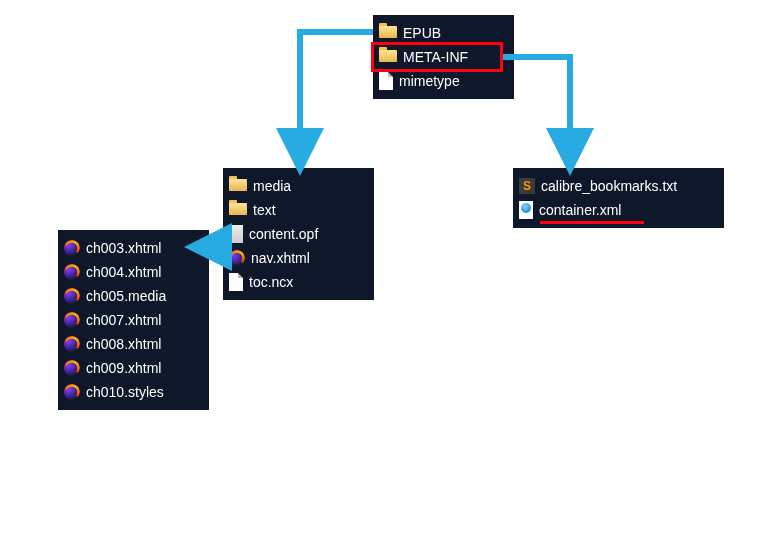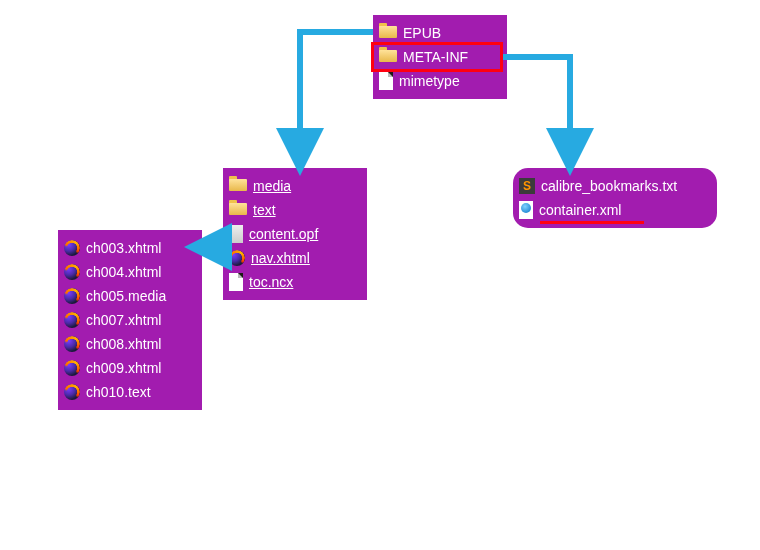--- a/index.html
+++ b/index.html
@@ -8,22 +8,22 @@
     background: white;
     font-family: "Segoe UI", Arial, sans-serif;
     font-size: 14px;
     width: 760px;
     height: 550px;
     position: relative;
     overflow: hidden;
   }
   .panel {
     position: absolute;
-    background: #a21caf;
-    padding: 6px 8px 6px 6px;
+    background: #0f172a;
+    padding: 6px 15px 6px 6px;
     color: white;
   }
   .item {
     display: flex;
     align-items: center;
     height: 24px;
     gap: 6px;
     white-space: nowrap;
   }
   .item span.label {
@@ -145,21 +145,21 @@
     <span class="label">META-INF</span>
   </div>
   <div class="item">
     <span class="file-icon folded"></span>
     <span class="label">mimetype</span>
   </div>
 </div>
 
 <div class="red-box" style="left:371px; top:42px; width:132px; height:30px;"></div>
 
-<div class="panel" style="left:223px; top:168px; width:130px;text-decoration:underline;">
+<div class="panel" style="left:223px; top:168px; width:130px;">
   <div class="item">
     <span class="folder-icon"></span>
     <span class="label">media</span>
   </div>
   <div class="item">
     <span class="folder-icon"></span>
     <span class="label">text</span>
   </div>
   <div class="item">
     <span class="file-icon" style="background:linear-gradient(#eee,#ccc);"></span>
@@ -168,21 +168,21 @@
   <div class="item">
     <span class="ff-icon"></span>
     <span class="label">nav.xhtml</span>
   </div>
   <div class="item">
     <span class="file-icon folded"></span>
     <span class="label">toc.ncx</span>
   </div>
 </div>
 
-<div class="panel" style="left:513px; top:168px; width:190px;border-radius:15px;">
+<div class="panel" style="left:513px; top:168px; width:190px;">
   <div class="item">
     <span class="sublime-icon"></span>
     <span class="label">calibre_bookmarks.txt</span>
   </div>
   <div class="item">
     <span class="web-icon"></span>
     <span class="label">container.xml</span>
   </div>
 </div>
 
@@ -208,21 +208,21 @@
   <div class="item">
     <span class="ff-icon"></span>
     <span class="label">ch008.xhtml</span>
   </div>
   <div class="item">
     <span class="ff-icon"></span>
     <span class="label">ch009.xhtml</span>
   </div>
   <div class="item">
     <span class="ff-icon"></span>
-    <span class="label">ch010.text</span>
+    <span class="label">ch010.styles</span>
   </div>
 </div>
 
 <svg class="arrows">
   <defs>
     <marker id="ah" markerWidth="8" markerHeight="8" refX="5" refY="4" orient="auto" markerUnits="strokeWidth">
       <path d="M0,0 L0,8 L8,4 z" fill="#27aae1"></path>
     </marker>
   </defs>
 

